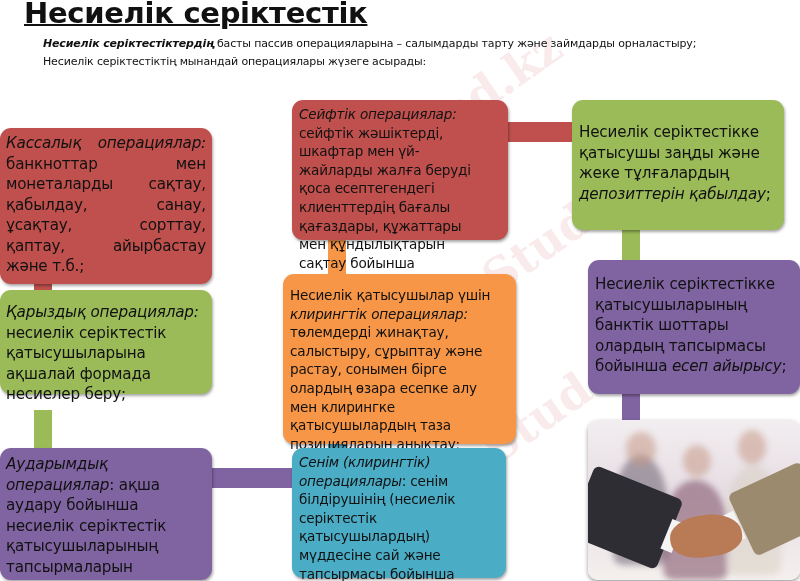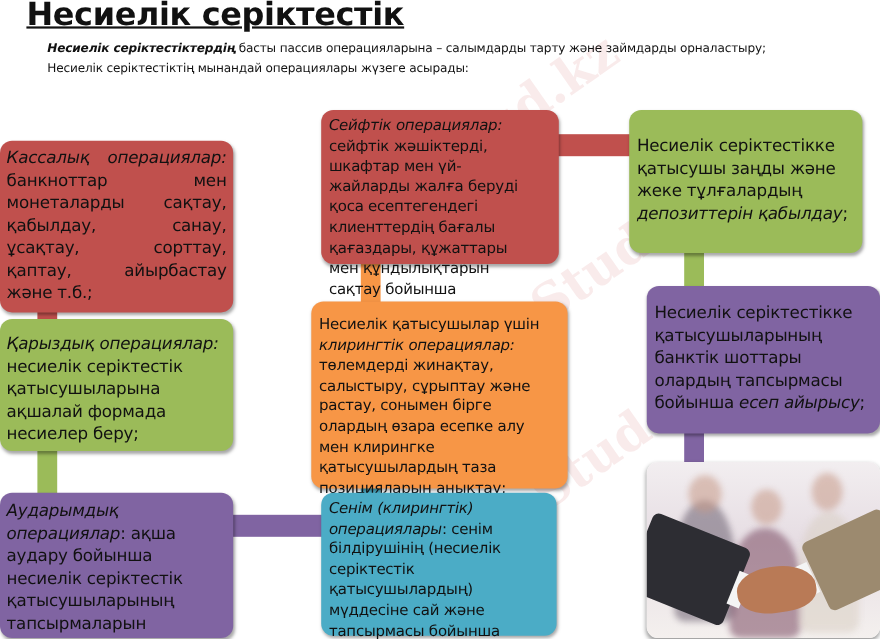--- a/index.html
+++ b/index.html
@@ -82,21 +82,21 @@
 <div class="connector" style="left:500px;top:122px;width:92px;height:20px;background:#c0504d;"></div>
 <div class="connector" style="left:328px;top:238px;width:18px;height:42px;background:#f79646;"></div>
 <div class="connector" style="left:328px;top:410px;width:18px;height:42px;background:#4bacc6;"></div>
 <div class="connector" style="left:622px;top:228px;width:18px;height:34px;background:#9bbb59;"></div>
 <div class="connector" style="left:622px;top:392px;width:18px;height:30px;background:#8064a2;"></div>
 
 <div class="box red big justify" style="left:0;top:128px;width:212px;height:156px;padding:5px 6px 4px 6px;">
   <span class="it">Кассалық операциялар:</span><span> банкноттар мен монеталарды сақтау, қабылдау, санау, ұсақтау, сорттау, қаптау, айырбастау және т.б.;</span>
 </div>
 
-<div class="box green big" style="left:0;top:290px;width:212px;height:120px;padding:12px 6px 4px 6px;">
+<div class="box green big" style="left:0;top:290px;width:212px;height:104px;padding:12px 6px 4px 6px;">
   <span class="it">Қарыздық операциялар:</span><span> несиелік серіктестік қатысушыларына ақшалай формада несиелер беру;</span>
 </div>
 
 <div class="box purple big" style="left:0;top:448px;width:212px;height:132px;padding:6px 6px 4px 6px;">
   <span class="it">Аударымдық операциялар</span><span>: ақша аудару бойынша несиелік серіктестік қатысушыларының тапсырмаларын орындау;</span>
 </div>
 
 <div class="box red" style="left:292px;top:100px;width:216px;height:140px;padding:5px 20px 4px 7px;">
   <span class="it">Сейфтік операциялар:</span><span> сейфтік жәшіктерді, шкафтар мен үй-жайларды жалға беруді қоса есептегендегі клиенттердің бағалы қағаздары, құжаттары мен құндылықтарын сақтау бойынша қызметтер;</span>
 </div>

